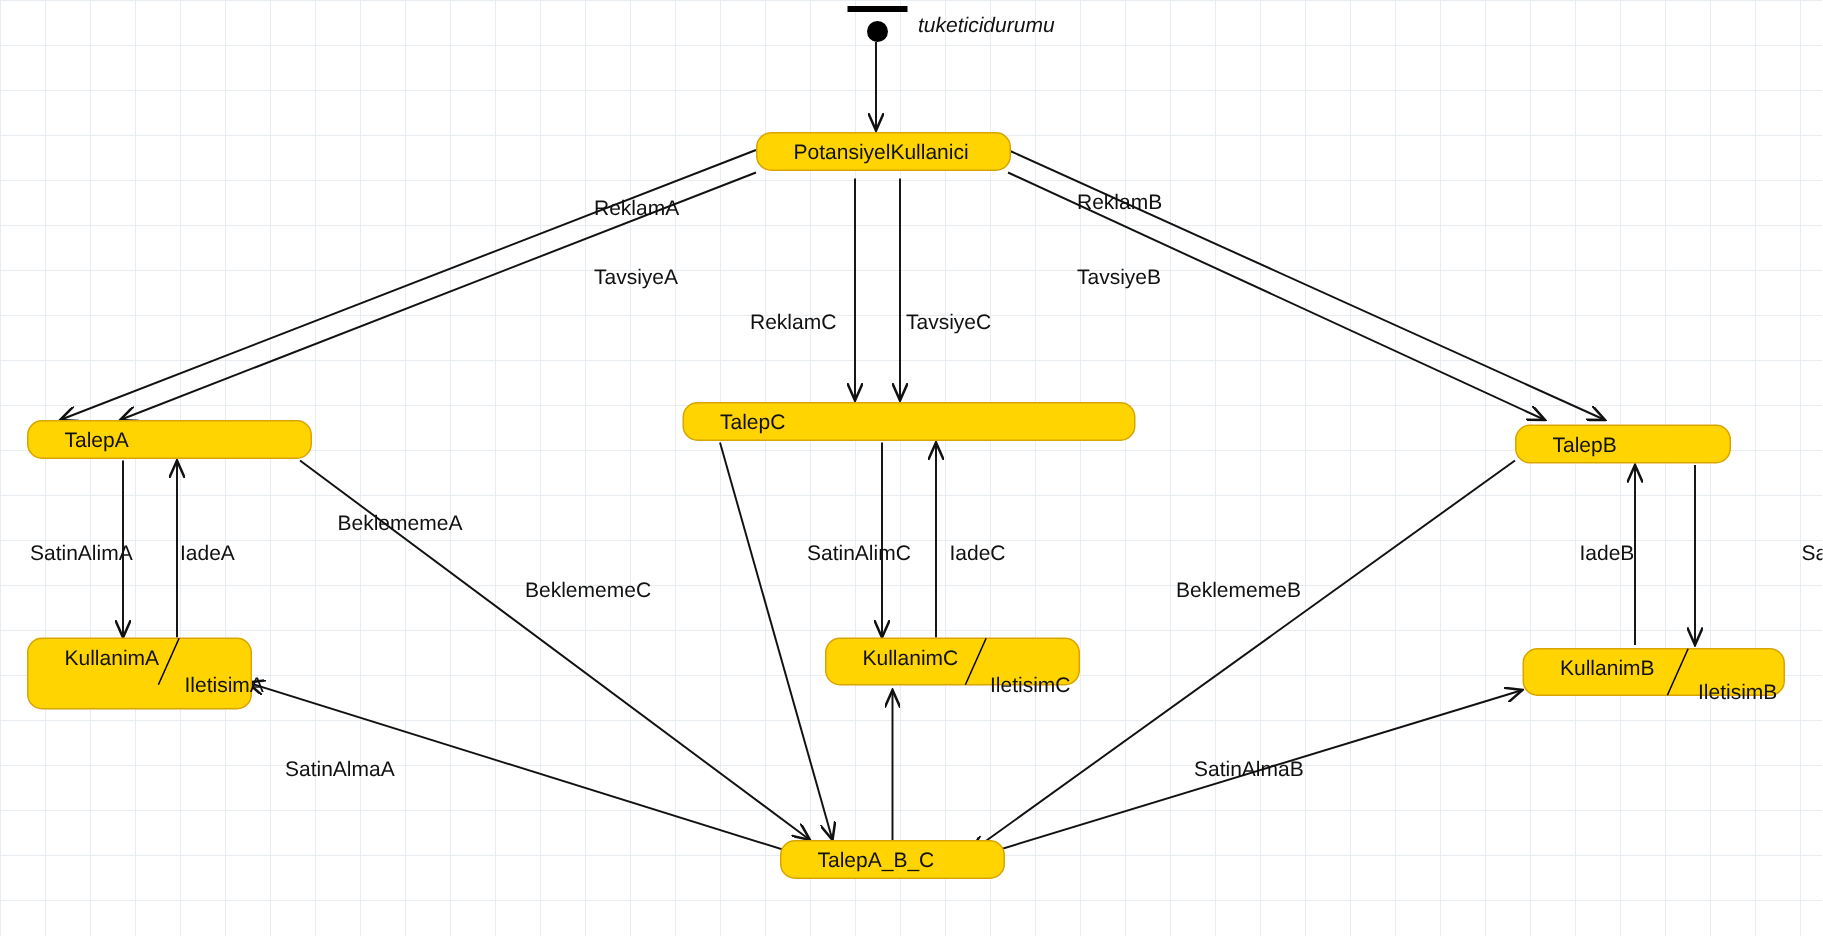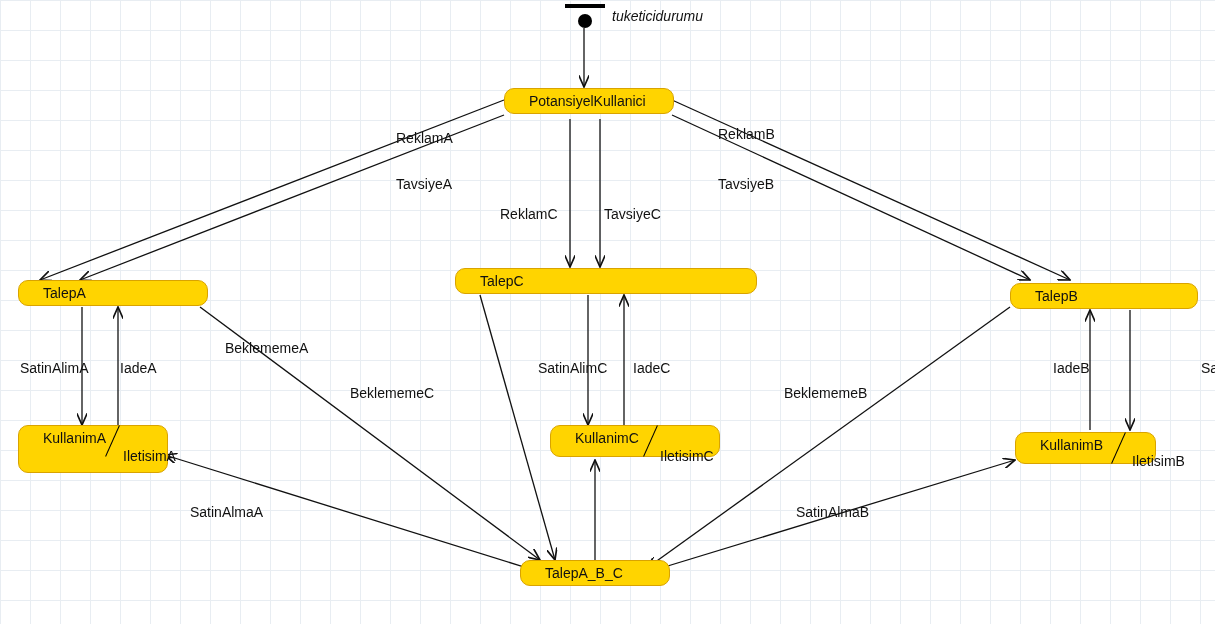--- a/index.html
+++ b/index.html
@@ -65,35 +65,35 @@
 <div class="node" style="left:504px;top:88px;width:170px;">
   <span>PotansiyelKullanici</span>
 </div>
 
 <div class="node" style="left:18px; top:280px;width:190px;">
   <span>TalepA</span>
 </div>
 <div class="node" style="left:455px;top:268px;width:302px;">
   <span>TalepC</span>
 </div>
-<div class="node" style="left:1010px;top:283px;width:188px;border-radius:10px;">
+<div class="node" style="left:1010px;top:283px;width:144px;border-radius:10px;">
   <span>TalepB</span>
 </div>
 
 <div class="node" style="left:18px; top:425px;width:150px;height:48px;">
   <span>KullanimA</span>
 </div>
 <div class="slash" style="left:112px;top:424px;height:34px;transform:rotate(24deg);"></div>
 
 <div class="node" style="left:550px;top:425px;width:170px;height:32px;">
   <span>KullanimC</span>
 </div>
 <div class="slash" style="left:650px;top:424px;height:34px;transform:rotate(24deg);"></div>
 
-<div class="node" style="left:1015px;top:432px;width:141px;height:32px;">
+<div class="node" style="left:1015px;top:432px;width:175px;height:32px;">
   <span>KullanimB</span>
 </div>
 <div class="slash" style="left:1118px;top:431px;height:34px;transform:rotate(24deg);"></div>
 
 <div class="node" style="left:520px;top:560px;width:150px;">
   <span>TalepA_B_C</span>
 </div>
 
 <div class="label" style="left:396px;top:114px;margin-top:16px;">ReklamA</div>
 <div class="label" style="left:396px;top:176px;text-align:center;">TavsiyeA</div>

